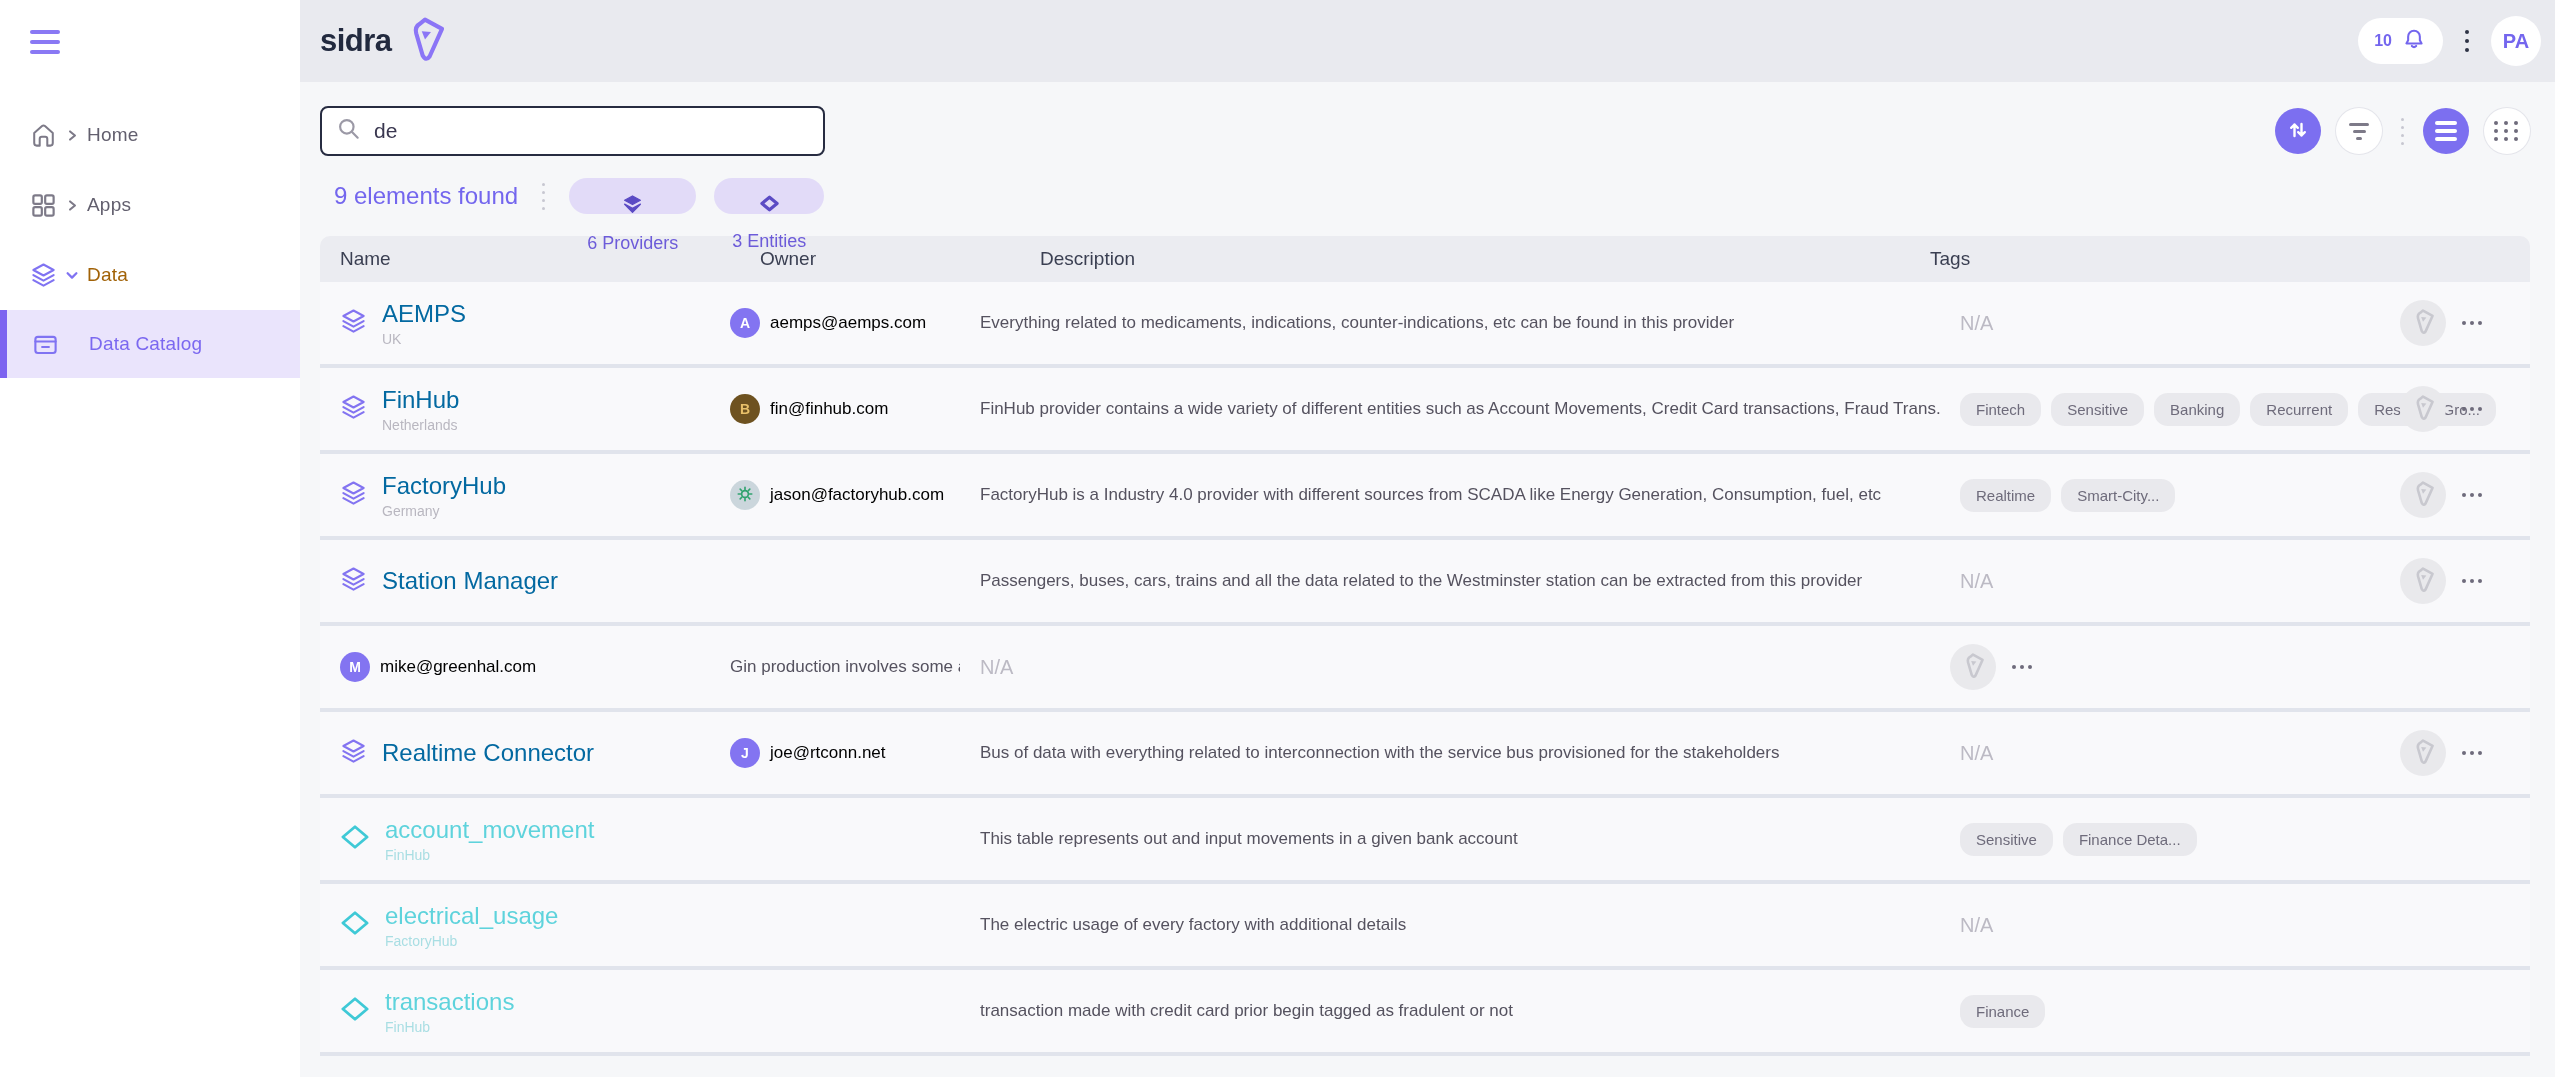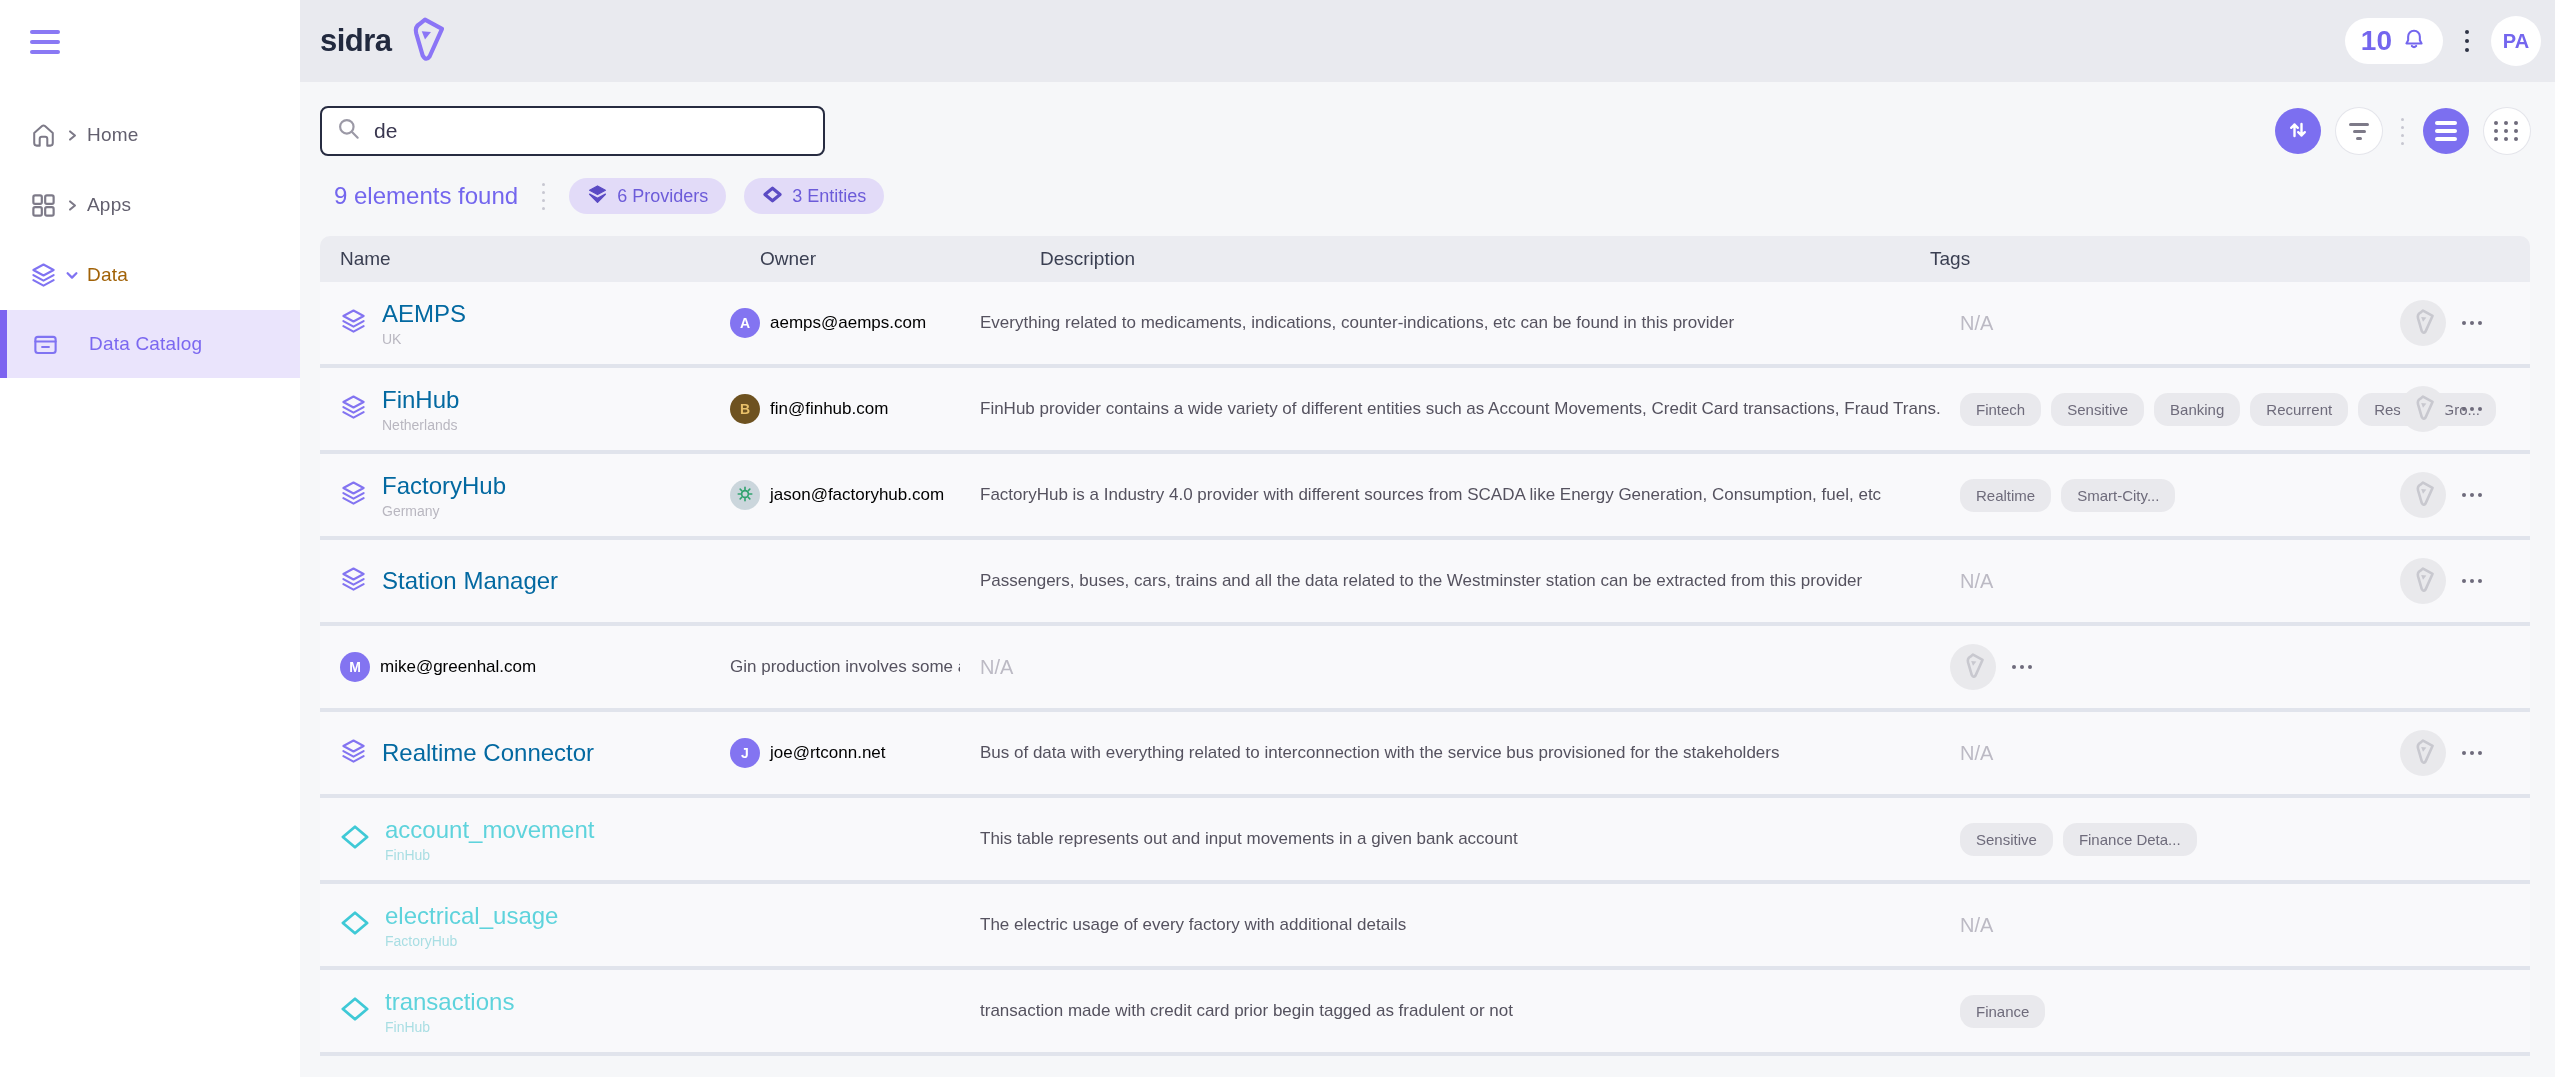--- a/index.html
+++ b/index.html
@@ -21,21 +21,21 @@
   .nav-item.active .nlabel { color:#7B68F0; }
   .nav-item.active .chev { visibility:hidden; }
 
   
   .main { flex:1; display:flex; flex-direction:column; background:#F6F7F9; }
   .topbar { height:82px; background:#E9EAEF; display:flex; align-items:center; justify-content:space-between; padding:0 14px 0 20px; }
   .logo { display:flex; align-items:center; gap:10px; }
   .logo-text { font-size:31px; font-weight:700; color:#222A3F; letter-spacing:-0.5px; }
   .top-right { display:flex; align-items:center; gap:18px; }
   .notif-pill { height:46px; border-radius:23px; background:#ffffff; display:flex; align-items:center; gap:9px; padding:0 16px; border:none; cursor:pointer; }
-  .notif-count { color:#7466EE; font-size:28px; font-weight:700; }
+  .notif-count { color:#7466EE; font-size:16px; font-weight:700; }
   .vdots { display:flex; flex-direction:column; gap:5px; background:none; border:none; cursor:pointer; padding:4px; }
   .vdots i { width:4px; height:4px; border-radius:50%; background:#2E3345; }
   .avatar { width:50px; height:50px; border-radius:50%; background:#ffffff; color:#7466EE; font-weight:700; font-size:20px; display:flex; align-items:center; justify-content:center; border:none; cursor:pointer; }
 
   .content { padding:24px 25px 0 20px; }
 
   
   .search-row { display:flex; align-items:center; justify-content:space-between; }
   .search-box { width:505px; height:50px; background:#ffffff; border:2px solid #272C41; border-radius:8px; display:flex; align-items:center; gap:12px; padding:0 14px; }
   .search-box input { border:none; outline:none; flex:1; font-size:21px; color:#3A3750; font-family:"Liberation Sans",sans-serif; background:transparent; }
@@ -48,21 +48,21 @@
   .list-lines i { display:block; width:22px; height:4px; border-radius:2px; background:#fff; margin:4px 0; }
   .grid-dots { display:grid; grid-template-columns:repeat(3,6px); grid-gap:4px; }
   .grid-dots i { width:4px; height:4px; border-radius:50%; background:#6E6B7B; }
 
   
   .results-row { margin-top:22px; display:flex; align-items:center; gap:20px; }
   .results-count { font-size:24px; color:#7366EE; margin-left:14px; }
   .sep-dots { display:flex; flex-direction:column; gap:5px; margin:0 4px; }
   .sep-dots i { width:3px; height:3px; border-radius:50%; background:#C7C7D1; }
   .chips { display:flex; gap:18px; }
-  .chip { height:36px; border-radius:18px; background:#E2DBF8; border:none; cursor:pointer; display:flex; align-items:center; gap:9px; padding:16px 18px; }
+  .chip { height:36px; border-radius:18px; background:#E2DBF8; border:none; cursor:pointer; display:flex; align-items:center; gap:15px; padding:16px 18px;flex-direction:column; }
   .chip-label { font-size:18px; color:#6C5BD9; }
 
   
   .table { margin-top:22px; }
   .t-head { display:grid; grid-template-columns:390px 250px 1fr 450px 140px; align-items:center; height:46px; background:#EBECF1; border-radius:10px 10px 0 0;gap:30px; }
   .t-head .hcell { font-size:19px; color:#3A3F52; padding-left:20px; }
   .t-row { display:grid; grid-template-columns:390px 250px 1fr 450px 140px; align-items:center; height:86px; background:#F9F9FB; border-bottom:4px solid #E1E4EC; }
   .cell { padding-left:20px; display:flex; align-items:center; min-width:0; }
   .name-cell { gap:15px; }
   .name-wrap { display:flex; flex-direction:column; gap:3px; min-width:0; }

